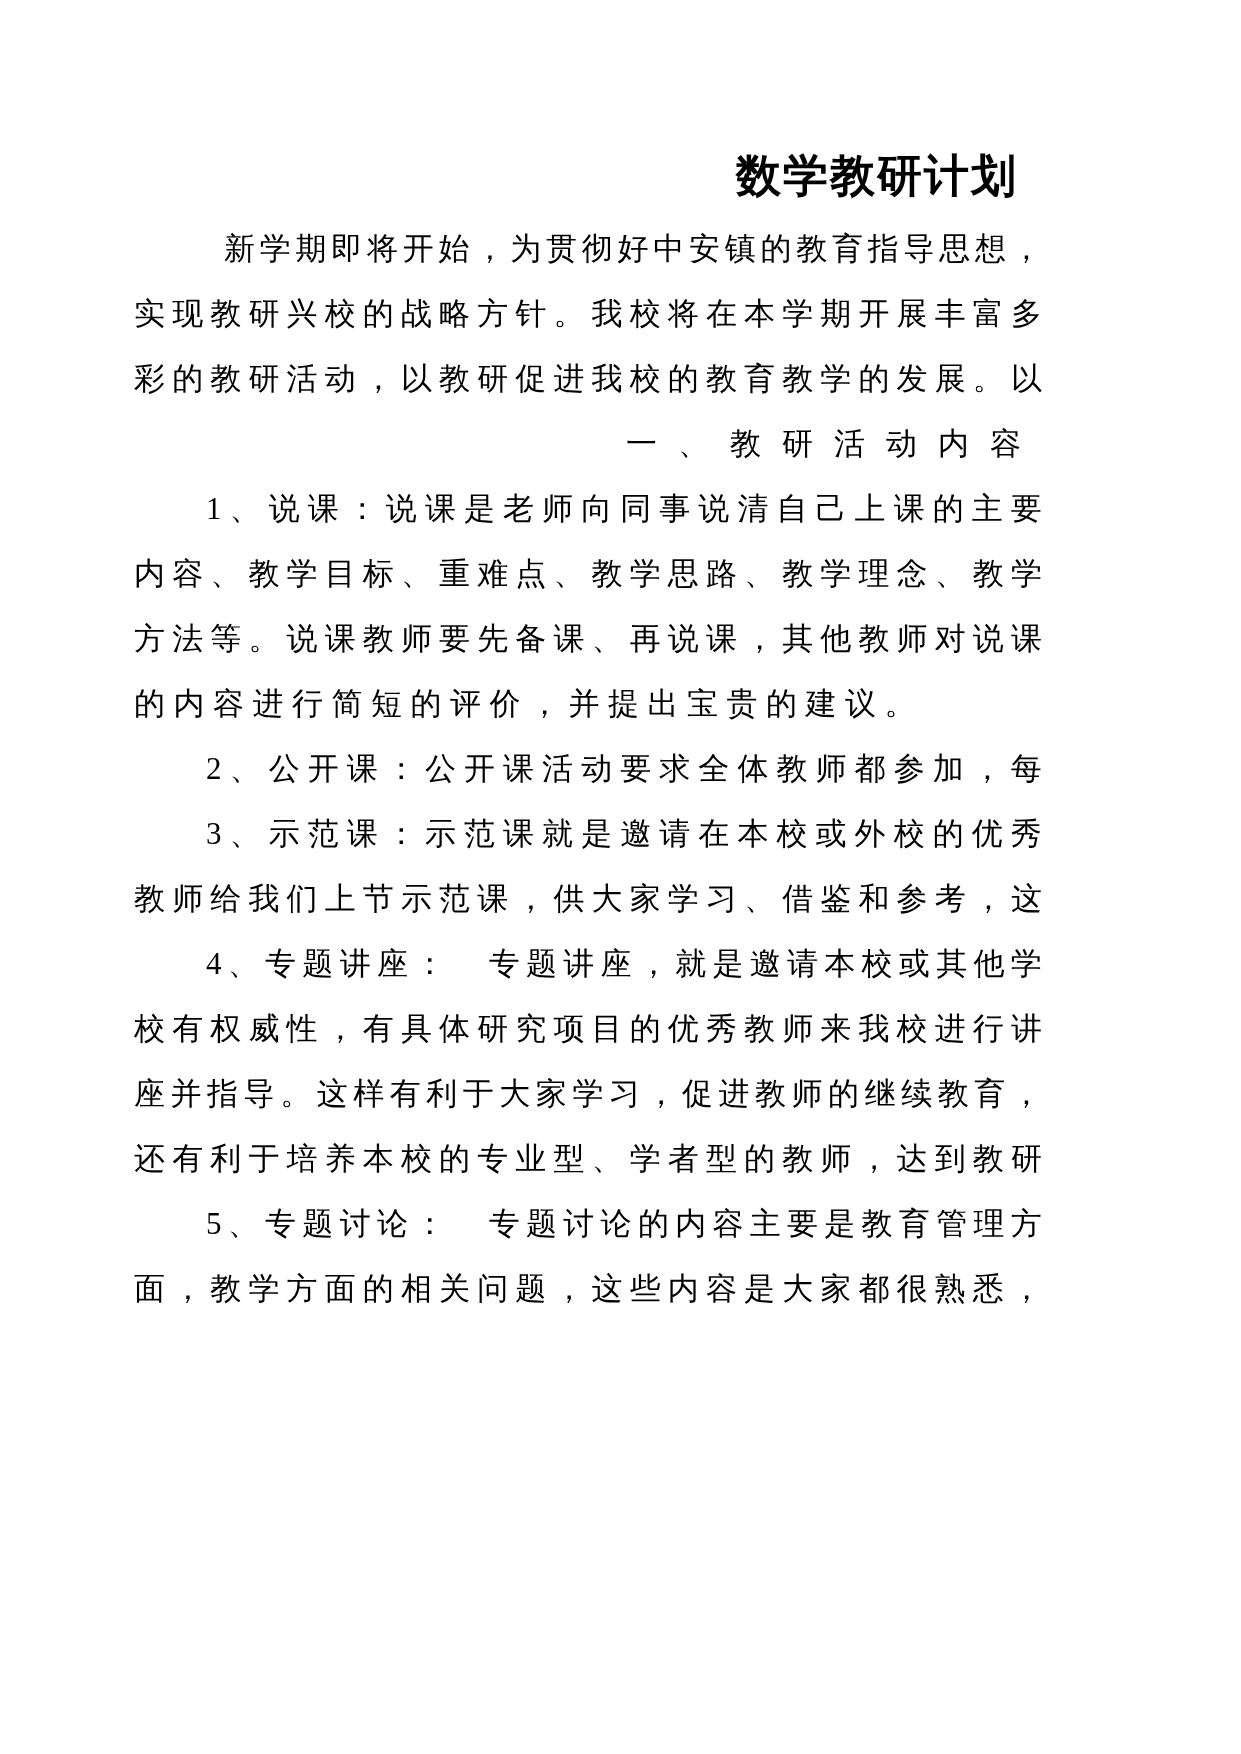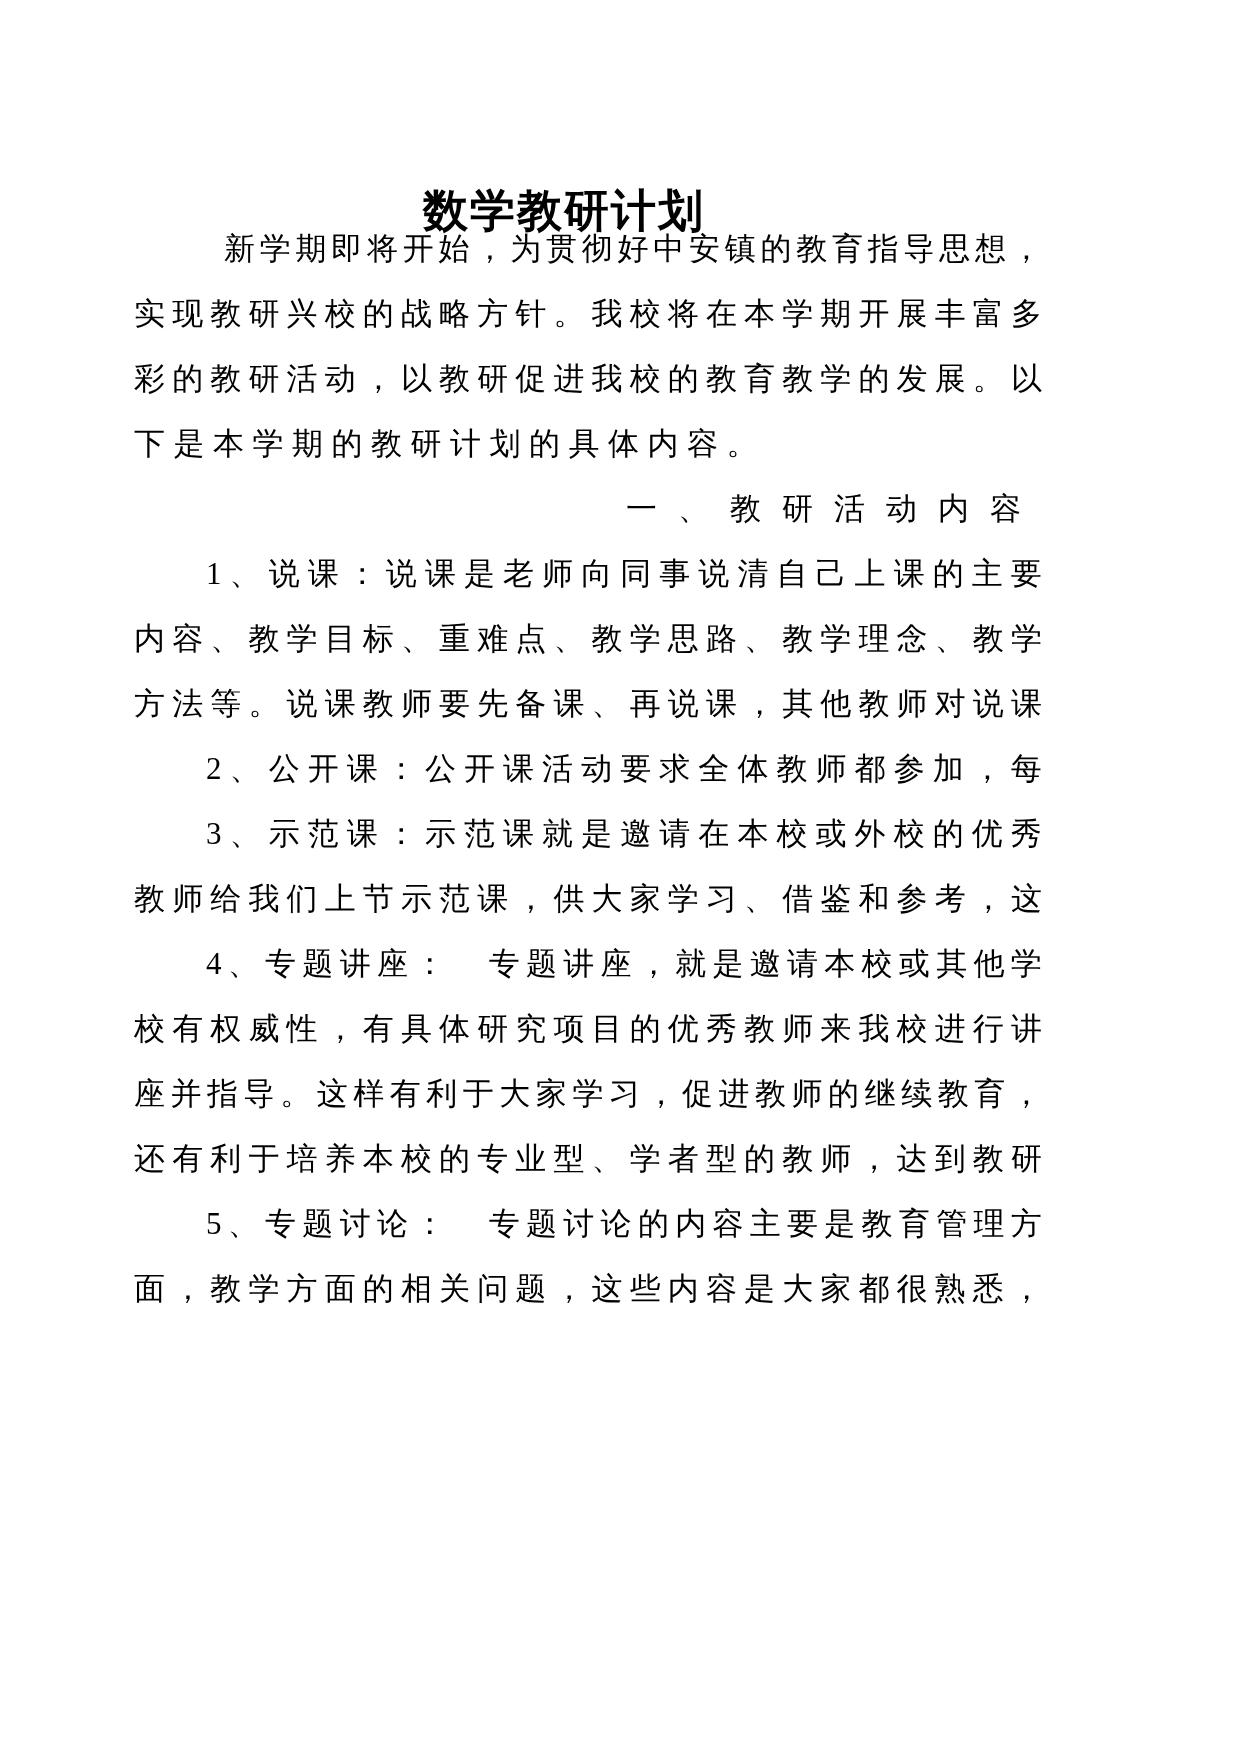--- a/index.html
+++ b/index.html
@@ -20,27 +20,26 @@
     left: 0; top: 0;
     width: 1241px;
     height: 1754px;
     background: #ffffff;
   }
   .doc-title {
     position: absolute;
     top: 152px;
     left: 110px;
     width: 908px;
-    text-align: center;
+    text-align: right;
     font-size: 45px;
     font-weight: bold;
     letter-spacing: 2px;
     line-height: 1.1;
     white-space: nowrap;
-    margin-top: 35px;
   }
   .doc-body {
     position: absolute;
     left: 134px;
     top: 216px;
     width: 908px;
   }
   .line {
     height: 65px;
     line-height: 65px;
@@ -137,21 +136,20 @@
         <span>教</span>
         <span>育</span>
         <span>教</span>
         <span>学</span>
         <span>的</span>
         <span>发</span>
         <span>展</span>
         <span>。</span>
         <span>以</span>
       </div>
-      <div class="line">下是本学期的教研计划的具体内容。</div>
       <div class="line wide" style="padding-left: 113px; text-align: right;">一、教研活动内容</div>
       <div class="line fill" style="padding-left: 72px;">
         <span>1</span>
         <span>、</span>
         <span>说</span>
         <span>课</span>
         <span>：</span>
         <span>说</span>
         <span>课</span>
         <span>是</span>
@@ -215,20 +213,21 @@
         <span>课</span>
         <span>，</span>
         <span>其</span>
         <span>他</span>
         <span>教</span>
         <span>师</span>
         <span>对</span>
         <span>说</span>
         <span>课</span>
       </div>
+      <div class="line">的内容进行简短的评价，并提出宝贵的建议。</div>
       <div class="line fill" style="padding-left: 72px;">
         <span>2</span>
         <span>、</span>
         <span>公</span>
         <span>开</span>
         <span>课</span>
         <span>：</span>
         <span>公</span>
         <span>开</span>
         <span>课</span>

